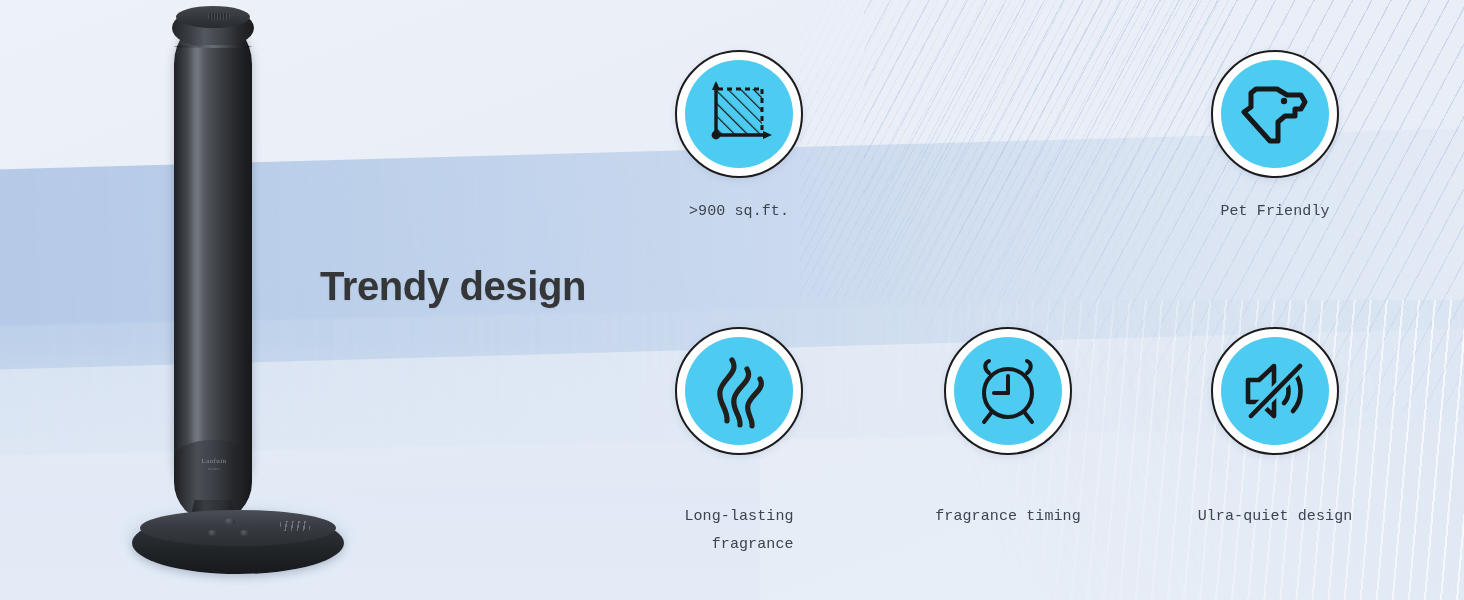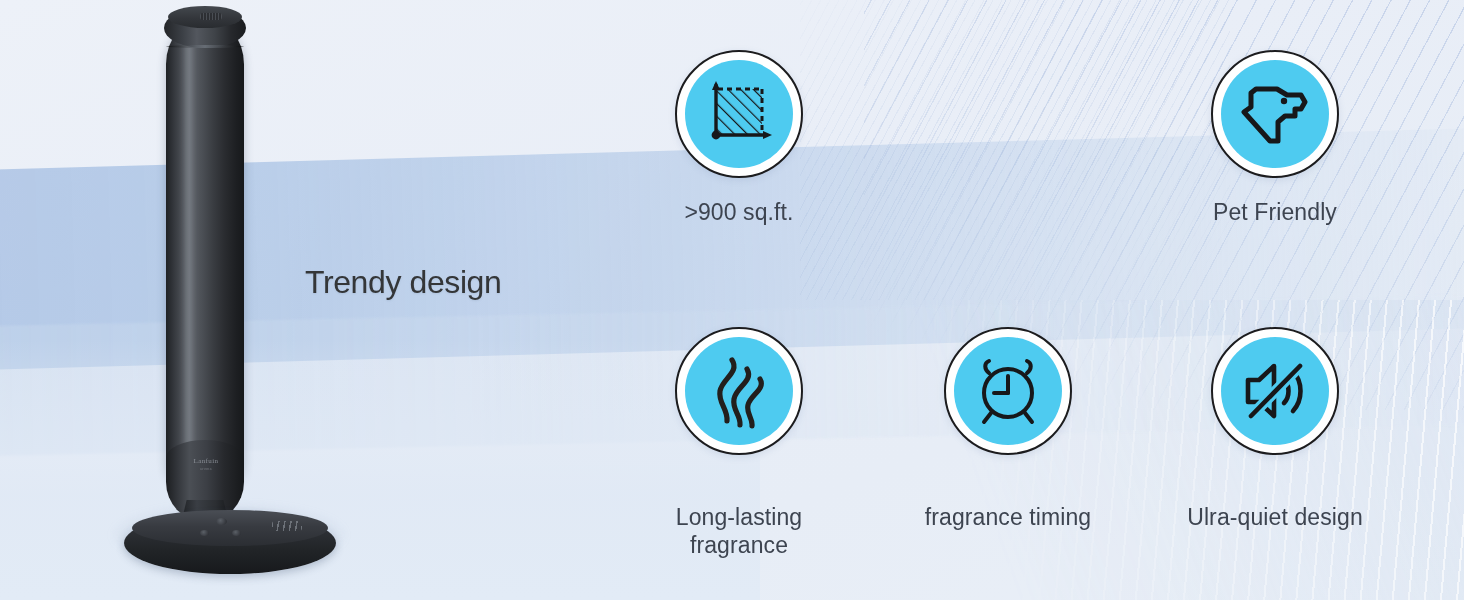--- a/index.html
+++ b/index.html
@@ -96,21 +96,21 @@
         95deg,
         rgba(255,255,255,0.85) 0px,
         rgba(255,255,255,0.85) 2px,
         rgba(198,214,236,0.35) 2px,
         rgba(198,214,236,0.35) 16px);
     -webkit-mask-image:linear-gradient(250deg,rgba(0,0,0,0.75) 0%,rgba(0,0,0,0.25) 50%,rgba(0,0,0,0) 85%);
             mask-image:linear-gradient(250deg,rgba(0,0,0,0.75) 0%,rgba(0,0,0,0.25) 50%,rgba(0,0,0,0) 85%);
   }
 
   
-  #product { position:absolute; left:104px; top:0; width:260px; height:441px;text-align:right; }
+  #product { position:absolute; left:112px; top:0; width:260px; height:441px;text-align:right; }
 
   .tower-shadow {
     position:absolute; left:10px; top:505px;
     width:230px; height:60px; border-radius:50%;
     background:radial-gradient(ellipse at 50% 50%, rgba(110,130,160,0.34) 0%, rgba(140,160,190,0.16) 55%, rgba(180,200,225,0) 78%);
     filter:blur(4px);
   }
 
   .tower-body {
     position:absolute; left:62px; top:18px;
@@ -196,23 +196,23 @@
     position:absolute; left:168px; top:521px;
     width:30px; height:10px;
     background:repeating-linear-gradient(100deg,rgba(150,156,164,0.75) 0 1.5px,rgba(0,0,0,0) 1.5px 6px);
     opacity:.75;
     border-radius:3px;
   }
 
   
   #headline {
     position:absolute;
-    left:305px; top:264px;
-    font-size:32px;
-    font-weight:normal;
+    left:320px; top:264px;
+    font-size:40px;
+    font-weight:bold;
     color:#343638;
     letter-spacing:-0.4px;
     white-space:nowrap;
     text-shadow:0 1px 2px rgba(120,140,170,0.22);
   }
 
   
   #features {
     position:absolute;
     left:610px; top:40px;
@@ -240,25 +240,25 @@
   .icon-disc {
     width:108px; height:108px;
     border-radius:50%;
     background:#4ECBF0;
     display:flex; align-items:center; justify-content:center;
   }
   .icon-disc svg { display:block; }
 
   .f-label {
     margin-top:20px;
-    text-align:center;
-    font-size:23px;
+    text-align:right;
+    font-size:15px;
     line-height:28px;
     color:#3d4450;
-    font-family:Liberation Sans, sans-serif;
+    font-family:Liberation Mono, monospace;
     font-weight:400;
     letter-spacing:.1px;
     white-space:pre-line;
   }
 </style>
 </head>
 <body>
 
 <div id="banner">
 

